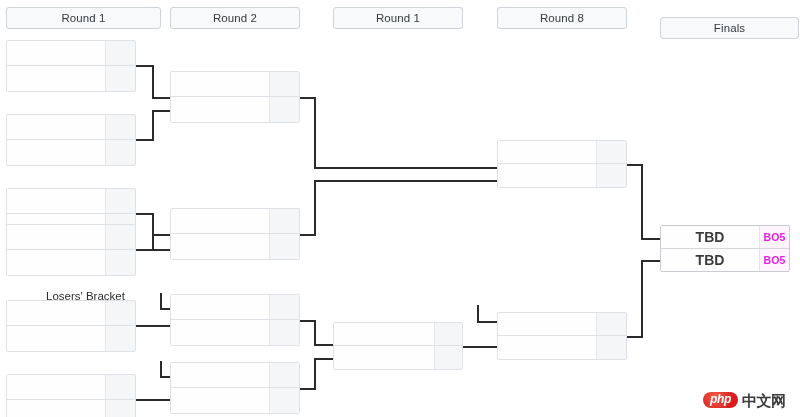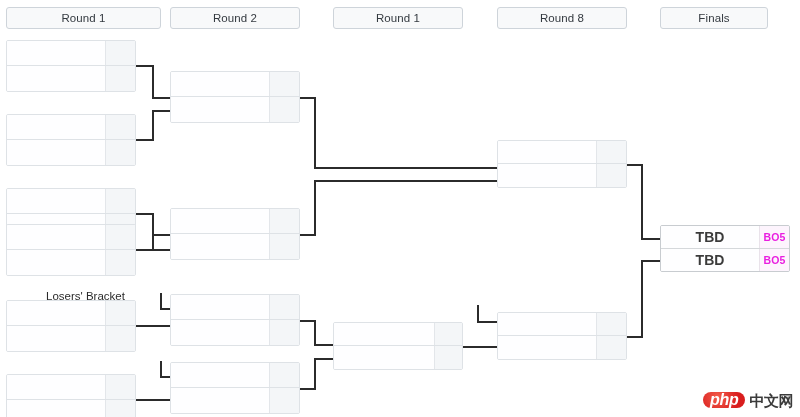--- a/index.html
+++ b/index.html
@@ -121,21 +121,21 @@
     position: absolute;
     display: flex;
     align-items: center;
     gap: 4px;
     z-index: 5;
   }
   .wm-badge {
     background: #e02020;
     background: radial-gradient(circle at 35% 30%, #f25c4a 0%, #d91d1d 70%);
     color: #ffffff;
-    font-size: 16px;
+    font-size: 12px;
     font-weight: 700;
     font-style: italic;
     border-radius: 9px;
     padding: 1px 7px 2px 7px;
     line-height: 13px;
     letter-spacing: -0.3px;
   }
   .wm-text {
     color: #3b3b3b;
     font-size: 15px;
@@ -147,21 +147,21 @@
 </head>
 <body>
 
 <div id="bracket-root">
 
   <div id="headers-layer">
       <div class="round-header" style="left: 6px; top: 7px; width: 155px;">Round 1</div>
       <div class="round-header" style="left: 170px; top: 7px; width: 130px;">Round 2</div>
       <div class="round-header" style="left: 333px; top: 7px; width: 130px;">Round 1</div>
       <div class="round-header" style="left: 497px; top: 7px; width: 130px;">Round 8</div>
-      <div class="round-header" style="left: 660px; top: 7px; width: 108px;">Finals</div>
+      <div class="round-header" style="left: 660px; top: 17px; width: 139px;">Finals</div>
     </div>
   <div id="connectors-layer">
       <div class="line h" style="left: 136px; top: 65px; width: 18px;"></div>
       <div class="line v" style="left: 152px; top: 65px; height: 33px;"></div>
       <div class="line h" style="left: 136px; top: 139px; width: 18px;"></div>
       <div class="line v" style="left: 152px; top: 110px; height: 31px;"></div>
       <div class="line h" style="left: 152px; top: 97px; width: 20px;"></div>
       <div class="line h" style="left: 152px; top: 110px; width: 20px;"></div>
       <div class="line h" style="left: 136px; top: 213px; width: 18px;"></div>
       <div class="line v" style="left: 152px; top: 213px; height: 22px;"></div>

